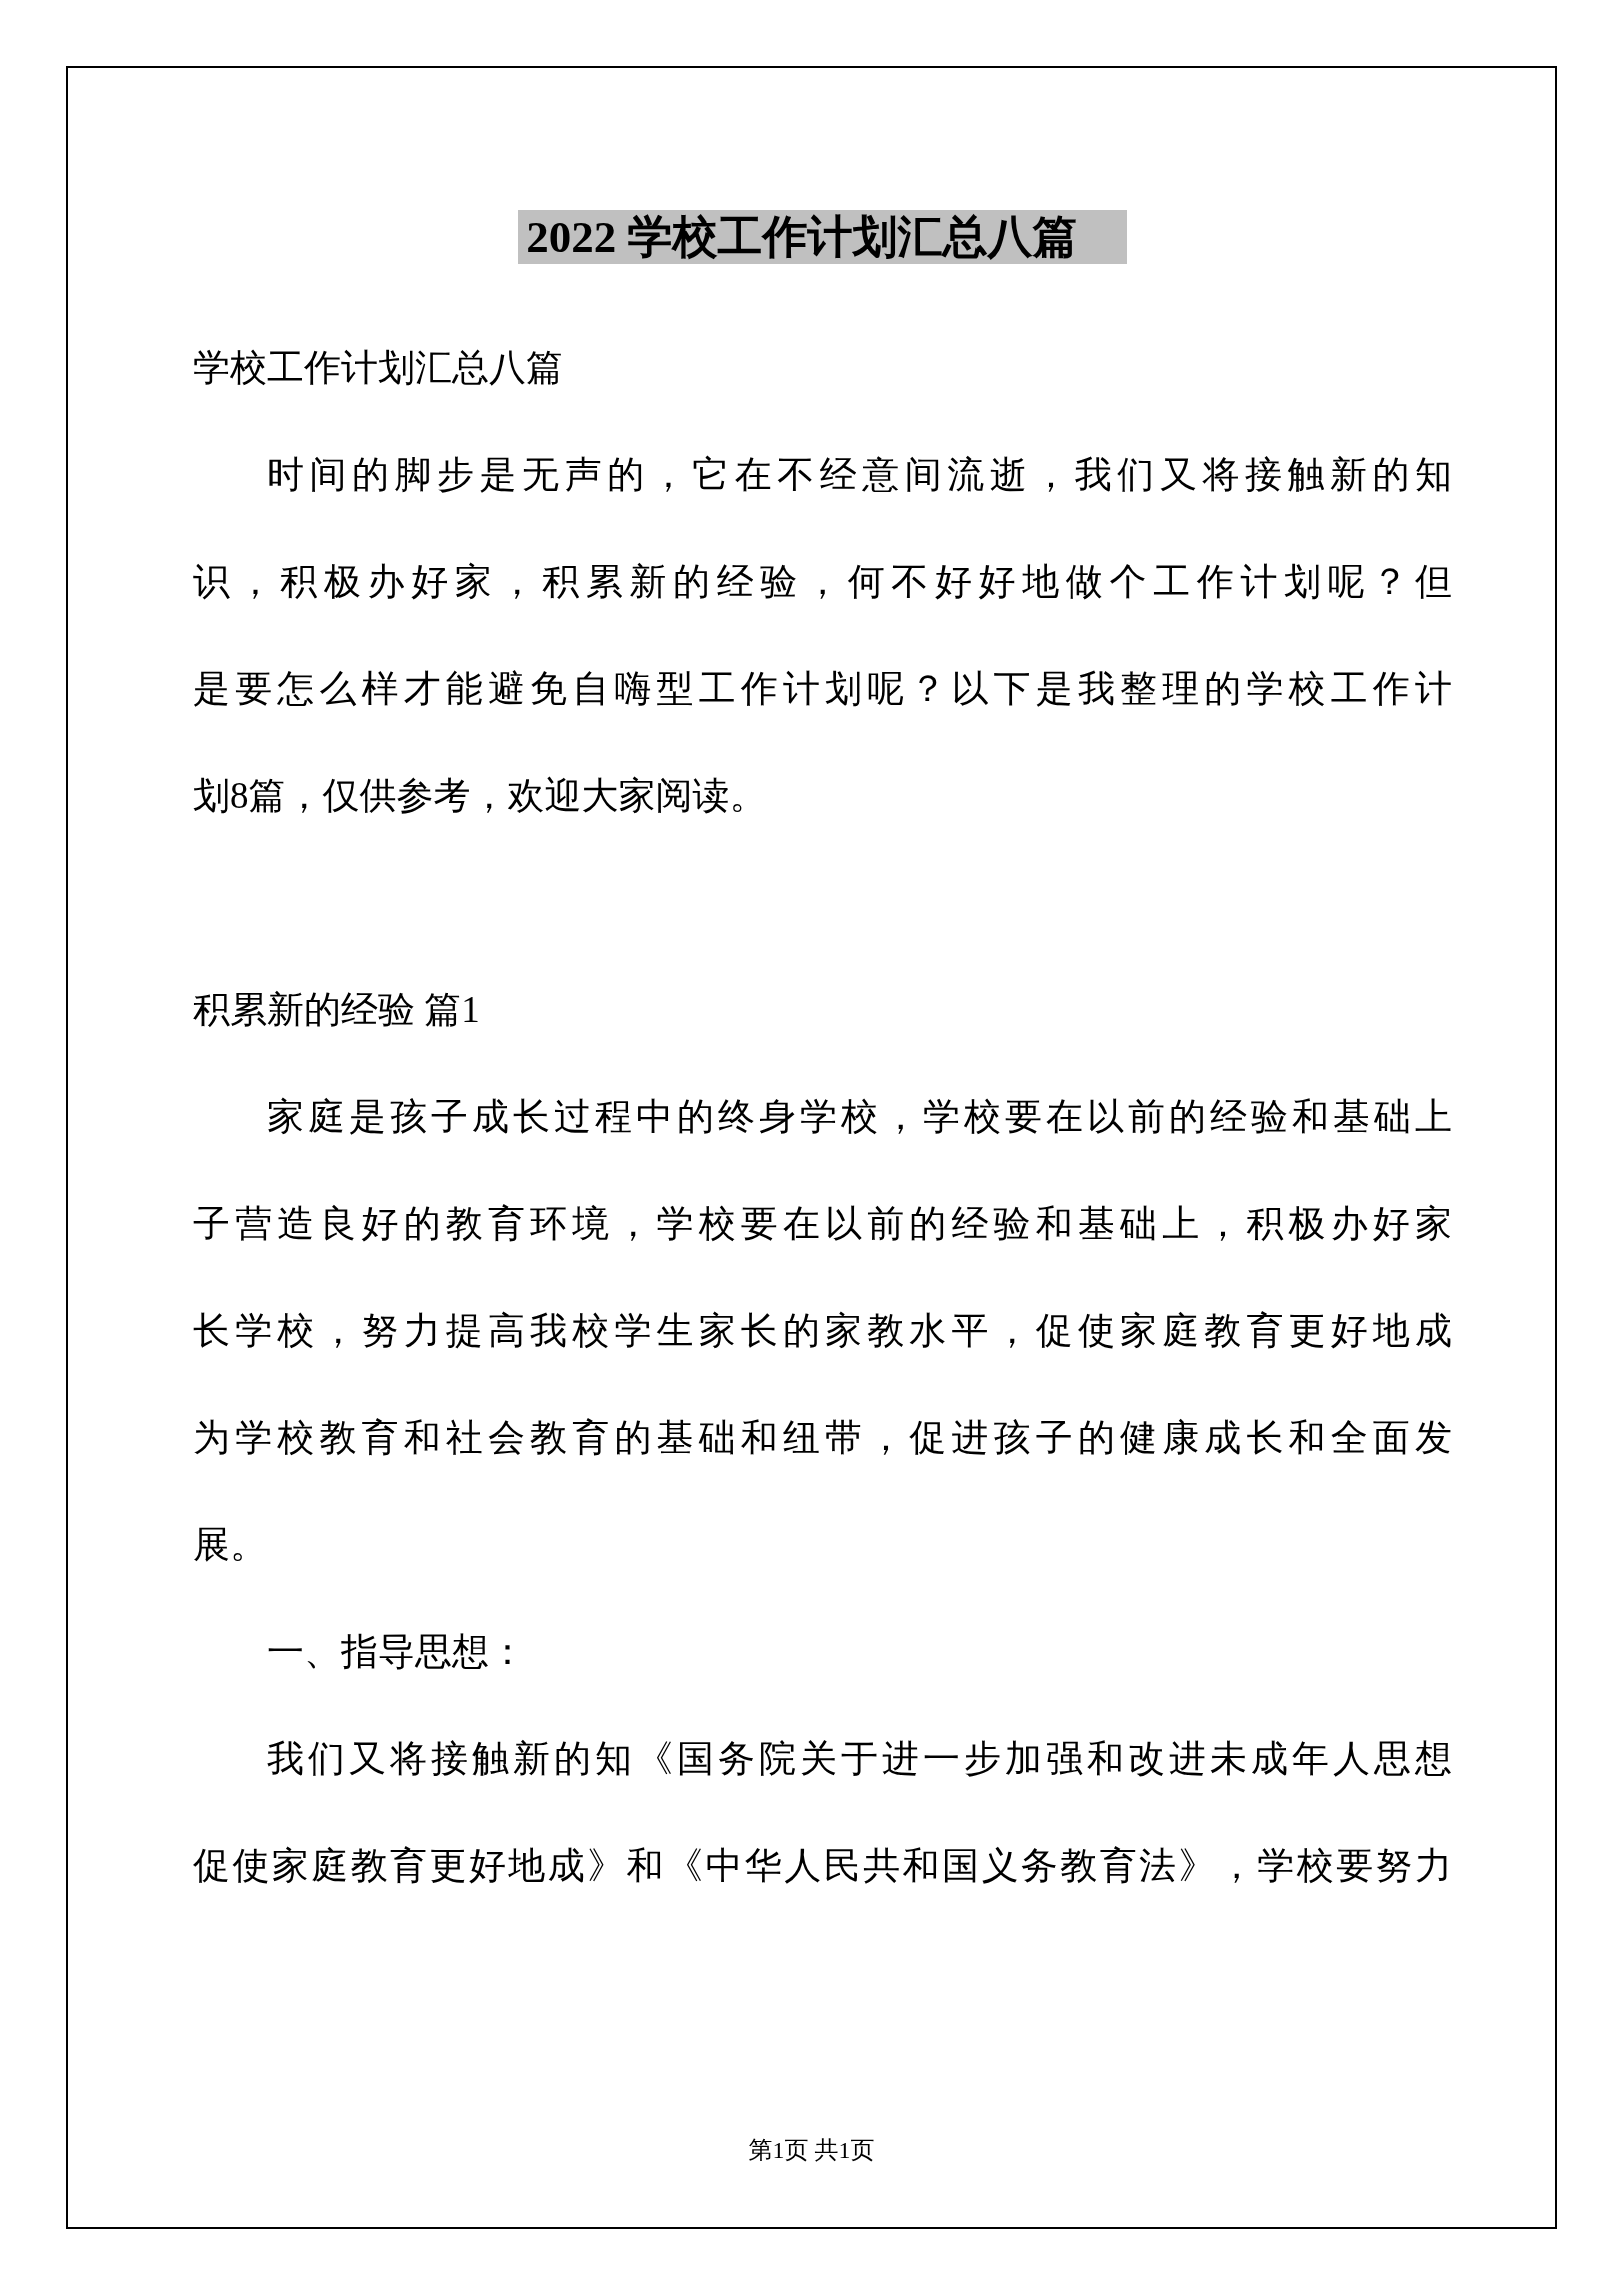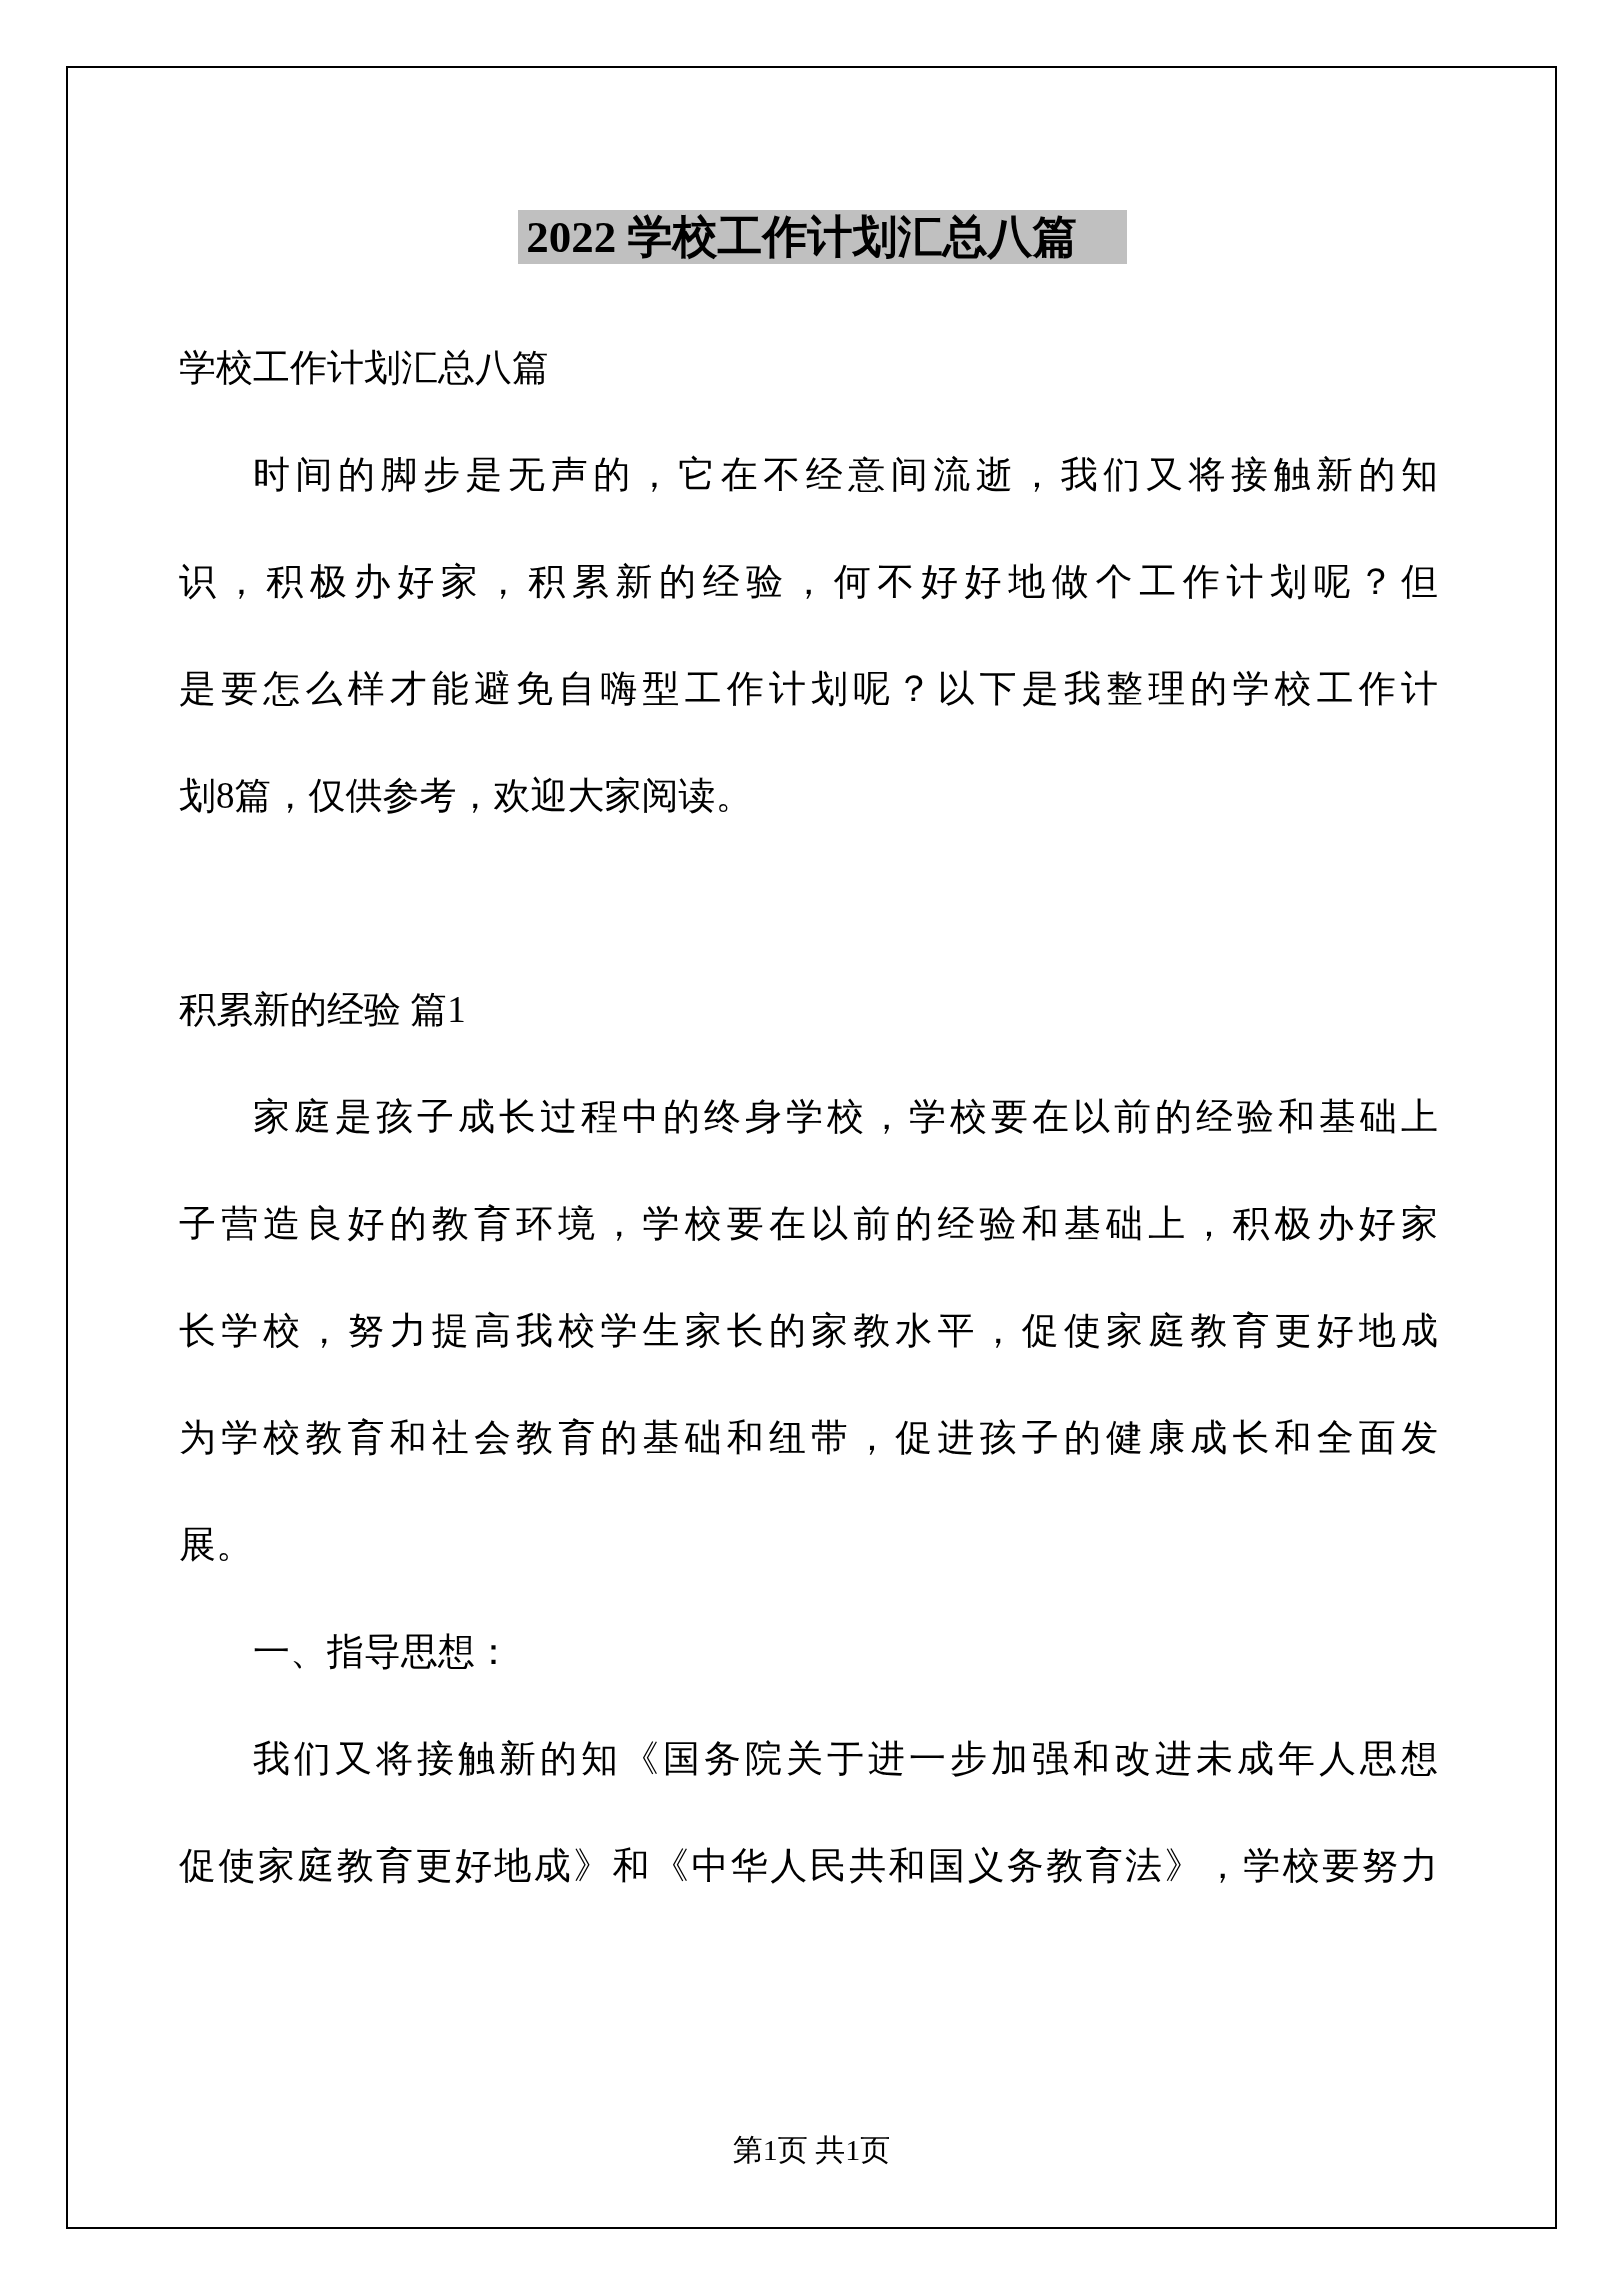--- a/index.html
+++ b/index.html
@@ -34,21 +34,21 @@
     font-weight: bold;
     line-height: 84px;
     white-space: nowrap;
   }
   .doc-title .highlight {
     background: var(--highlight-color, #c0c0c0);
     padding: 2.2px 49px 2.2px 7.9px;
   }
   .content {
     position: absolute;
-    left: 179px;
+    left: 193px;
     top: 314px;
     width: 1259px;
     font-size: 37px;
   }
   .line {
     height: 107px;
     line-height: 107px;
     white-space: nowrap;
     overflow: visible;
   }
@@ -62,21 +62,21 @@
   }
   .line.blank {
     min-height: 107px;
   }
   .footer {
     position: absolute;
     left: 0;
     top: 2130px;
     width: 1623px;
     text-align: center;
-    font-size: 30px;
+    font-size: 24px;
     line-height: 40px;
   }
 </style>
 </head>
 <body>
 
 <div class="border-frame"></div>
 
 <div class="doc-title">
   <span class="highlight">2022 学校工作计划汇总八篇</span>

